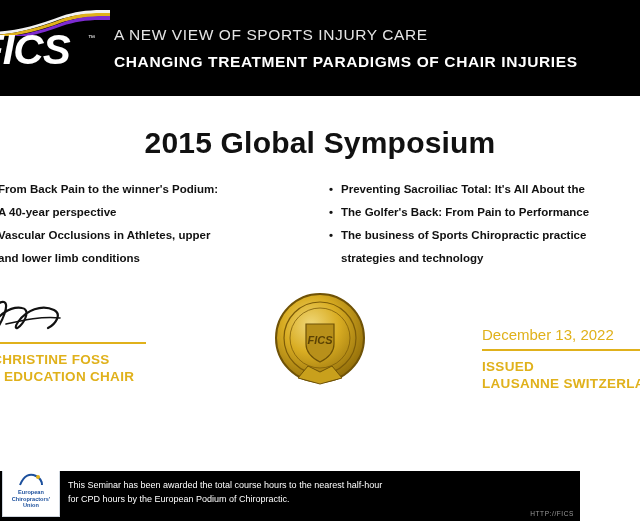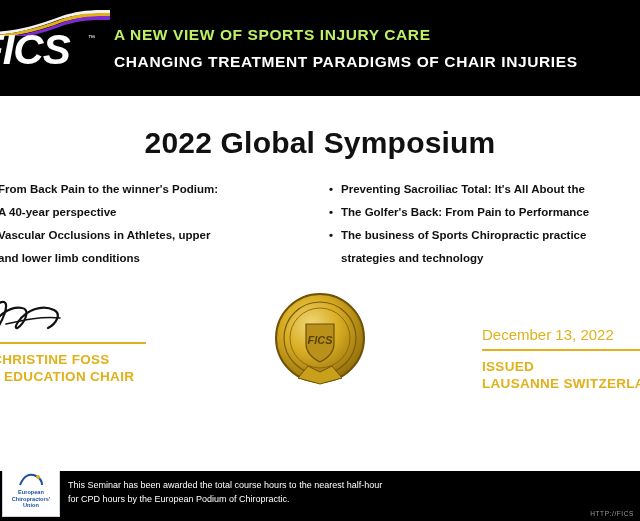--- a/index.html
+++ b/index.html
@@ -59,23 +59,23 @@
     left: 88px;
     top: 34px;
     font-size: 7px;
     color: #ffffff;
   }
   .header-text {
     flex: 1;
     padding-left: 14px;
   }
   .header-line1 {
-    color: #bef264;
+    color: #e5e5e5;
     font-size: 15.5px;
-    font-weight: bold;
+    font-weight: normal;
     letter-spacing: 0.6px;
     margin-bottom: 9px;
   }
   .header-line2 {
     color: #ffffff;
     font-size: 15.5px;
     font-weight: bold;
     letter-spacing: 0.6px;
   }
 
@@ -243,21 +243,21 @@
     top: -8px;
     width: 104px;
     height: 110px;
   }
 
   
   .footer {
     position: absolute;
     left: 0;
     bottom: 0;
-    width: 640px;
+    width: 580px;
     height: 50px;
     background: #000000;
     display: flex;
     align-items: center;
     overflow: hidden;
   }
   .eac-badge {
     position: absolute;
     left: 2px;
     bottom: 4px;
@@ -317,21 +317,21 @@
       <div class="logo-word">FICS</div>
       <div class="logo-tm">™</div>
     </div>
     <div class="header-text">
       <div class="header-line1">A NEW VIEW OF SPORTS INJURY CARE</div>
       <div class="header-line2">CHANGING TREATMENT PARADIGMS OF CHAIR INJURIES</div>
     </div>
   </div>
 
   <div class="body-area">
-    <div class="symposium-title">2022 Global Symposium</div>
+    <div class="symposium-title">2015 Global Symposium</div>
 
     <div class="topics">
       <div class="topic-col left">
         <div class="topic-item">
           
           <span>From Back Pain to the winner's Podium:</span>
         </div>
         <div class="topic-item nobullet">
           <span class="bullet"></span>
           <span>A 40-year perspective</span>

